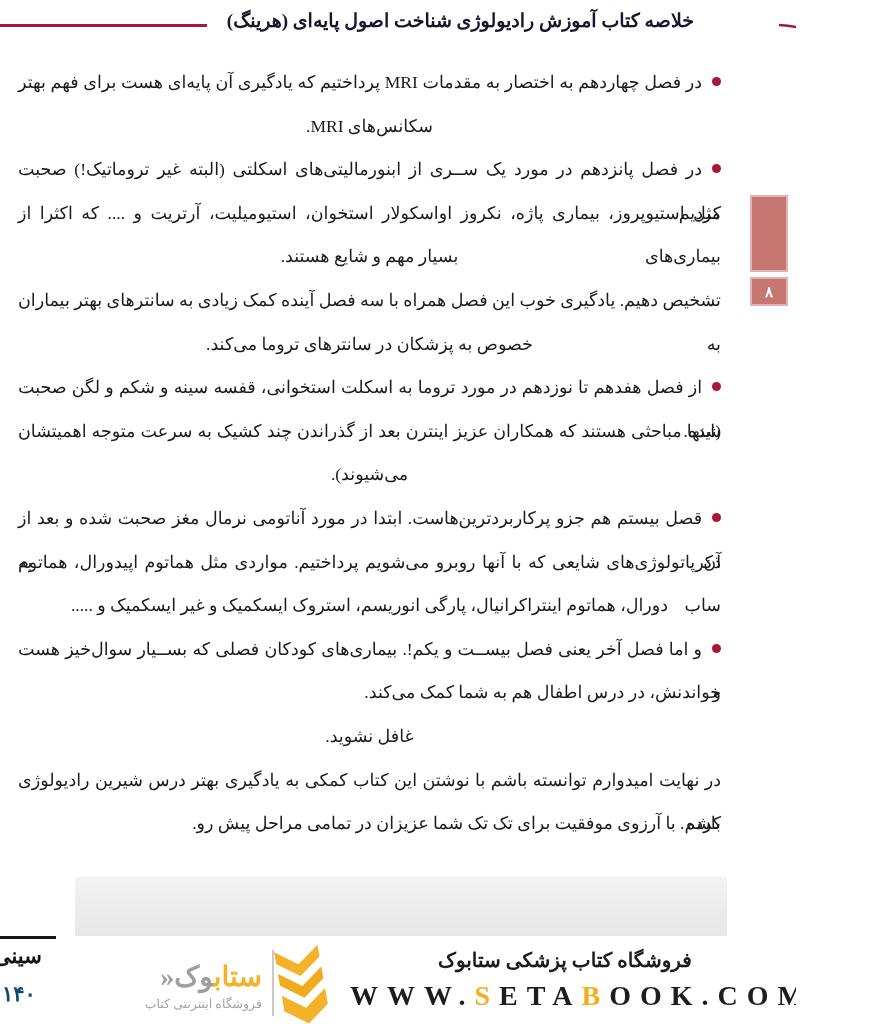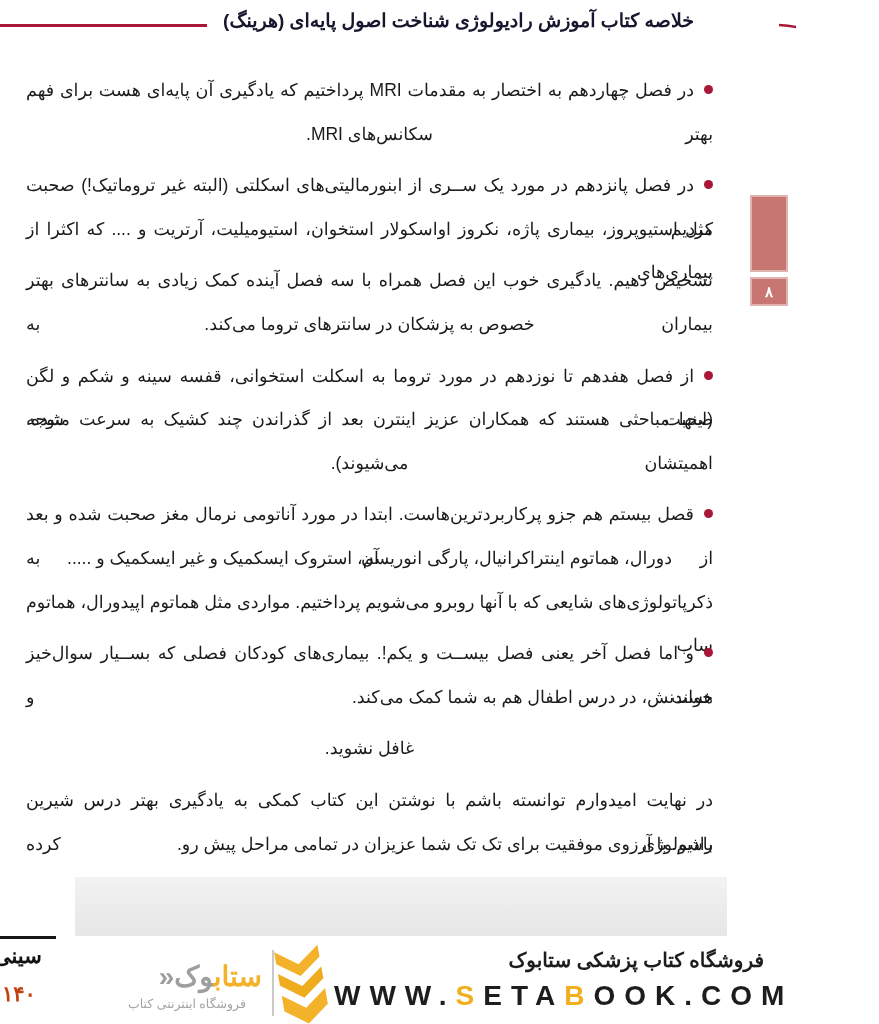--- a/index.html
+++ b/index.html
@@ -1,54 +1,54 @@
 <!DOCTYPE html>
 <html lang="fa"><head>
 <meta charset="utf-8">
 <style>
   html,body{margin:0;padding:0;background:#fff;}
   .page{position:relative;width:796px;height:1024px;background:#ffffff;overflow:hidden;
-        font-family:Liberation Sans, sans-serif;direction:rtl;}
+        font-family:Liberation Serif, serif;direction:rtl;}
   
   .header-rule{position:absolute;top:24px;left:0;width:207px;height:3px;background:#A91638;}
   .header-title{position:absolute;top:9px;right:102px;font-size:19px;font-weight:bold;
                 color:#16162e;letter-spacing:0;}
   .header-curve{position:absolute;top:0;left:0;pointer-events:none;}
   
   .tab-rect{position:absolute;right:8px;top:195px;width:38px;height:77px;background:#C77672;
             border:2px solid rgba(255,255,255,.45);box-sizing:border-box;}
   .tab-page{position:absolute;right:8px;top:277px;width:38px;height:29px;background:#C77672;
             border:2px solid rgba(255,255,255,.45);box-sizing:border-box;color:#fff;
             font-size:15px;font-weight:bold;display:flex;align-items:center;justify-content:center;}
   
   .content{position:absolute;top:61px;right:75px;left:18px;z-index:1;color:#1b1b1b;
            font-size:17.5px;}
-  .para{margin:8px;}
+  .para{margin:0;}
   .line{height:43.6px;line-height:43.6px;white-space:nowrap;overflow:visible;}
   .line.al-justify{white-space:normal;text-align:justify;text-align-last:justify;}
   .line.al-right{text-align:center;white-space:normal;}
   .line.al-center{text-align:right;white-space:normal;}
   .dot{display:inline-block;width:9px;height:9px;border-radius:50%;background:#A91638;
        margin-left:10px;vertical-align:2px;}
   .gray-box{position:absolute;top:877px;right:69px;left:75px;height:59px;z-index:0;
             background:linear-gradient(180deg,#f3f3f3 0%,#ebebeb 60%,#e7e7e7 100%);}
   
   .left-tick{position:absolute;left:0;top:936px;width:56px;height:3px;background:#161616;}
   .hand-name{position:absolute;left:-6px;top:944px;font-size:21px;font-weight:bold;color:#111;}
-  .hand-num{position:absolute;left:2px;top:982px;font-size:21px;font-weight:bold;color:#c2410c;}
+  .hand-num{position:absolute;left:2px;top:982px;font-size:21px;font-weight:bold;color:#0c4a6e;}
   .logo-group{position:absolute;left:100px;top:944px;width:230px;height:80px;}
   .logo-icon{position:absolute;right:0;top:0;}
   .logo-divider{position:absolute;right:56px;top:6px;width:2px;height:66px;background:#c9c9c9;}
   .logo-wordmark{position:absolute;right:68px;top:16px;font-size:28px;font-weight:bold;
                  white-space:nowrap;direction:rtl;margin-left:8px;}
   .logo-wordmark .gold{color:#F3B229;}
   .logo-wordmark .gray{color:#9e9e9e;}
-  .logo-tagline{position:absolute;right:68px;top:52px;width:150px;text-align:center;
+  .logo-tagline{position:absolute;right:68px;top:52px;width:150px;
                 font-size:12.5px;color:#a4a4a4;}
-  .footer-right{position:absolute;right:32px;top:948px;width:430px;text-align:right;}
+  .footer-right{position:absolute;right:16px;top:948px;width:430px;text-align:center;}
   .store-title{font-size:20px;font-weight:bold;color:#1d1d1d;margin-bottom:8px;}
   .website{direction:ltr;font-size:28px;font-weight:bold;letter-spacing:9px;color:#1d1d1d;
            white-space:nowrap;}
   .website .gold{color:#F0B01E;}
 </style>
 </head>
 <body>
 
 <div class="page">
 
@@ -64,34 +64,35 @@
   <div class="gray-box"></div>
 
   <div class="content" id="paragraphs">
       <div class="para">
         <div class="line al-justify"><span class="dot"></span>در فصل چهاردهم به اختصار به مقدمات MRI پرداختیم که یادگیری آن پایه‌ای هست برای فهم بهتر</div>
         <div class="line al-right">سکانس‌های MRI.</div>
       </div>
       <div class="para">
         <div class="line al-justify"><span class="dot"></span>در فصل پانزدهم در مورد یک ســری از ابنورمالیتی‌های اسکلتی (البته غیر تروماتیک!) صحبت کردیم</div>
         <div class="line al-justify">مثل استیوپروز، بیماری پاژه، نکروز اواسکولار استخوان، استیومیلیت، آرتریت و .... که اکثرا از بیماری‌های</div>
+        <div class="line al-right">بسیار مهم و شایع هستند.</div>
       </div>
       <div class="para">
         <div class="line al-justify">تشخیص دهیم. یادگیری خوب این فصل همراه با سه فصل آینده کمک زیادی به سانترهای بهتر بیماران به</div>
         <div class="line al-right">خصوص به پزشکان در سانترهای تروما می‌کند.</div>
       </div>
       <div class="para">
         <div class="line al-justify"><span class="dot"></span>از فصل هفدهم تا نوزدهم در مورد تروما به اسکلت استخوانی، قفسه سینه و شکم و لگن صحبت شده.</div>
         <div class="line al-justify">(اینها مباحثی هستند که همکاران عزیز اینترن بعد از گذراندن چند کشیک به سرعت متوجه اهمیتشان</div>
         <div class="line al-right">می‌شیوند).</div>
       </div>
       <div class="para">
         <div class="line al-justify"><span class="dot"></span>قصل بیستم هم جزو پرکاربردترین‌هاست. ابتدا در مورد آناتومی نرمال مغز صحبت شده و بعد از آن به</div>
+        <div class="line al-justify">ذکرپاتولوژی‌های شایعی که با آنها روبرو می‌شویم پرداختیم. مواردی مثل هماتوم اپیدورال، هماتوم ساب</div>
         <div class="line al-right">دورال، هماتوم اینتراکرانیال، پارگی انوریسم، استروک ایسکمیک و غیر ایسکمیک و .....</div>
-        <div class="line al-justify">ذکرپاتولوژی‌های شایعی که با آنها روبرو می‌شویم پرداختیم. مواردی مثل هماتوم اپیدورال، هماتوم ساب</div>
       </div>
       <div class="para">
         <div class="line al-justify"><span class="dot"></span>و اما فصل آخر یعنی فصل بیســت و یکم!. بیماری‌های کودکان فصلی که بســیار سوال‌خیز هست و</div>
         <div class="line al-center">خواندنش، در درس اطفال هم به شما کمک می‌کند.</div>
       </div>
       <div class="para">
         <div class="line al-right">غافل نشوید.</div>
       </div>
       <div class="para">
         <div class="line al-justify">در نهایت امیدوارم توانسته باشم با نوشتن این کتاب کمکی به یادگیری بهتر درس شیرین رادیولوژی کرده</div>

